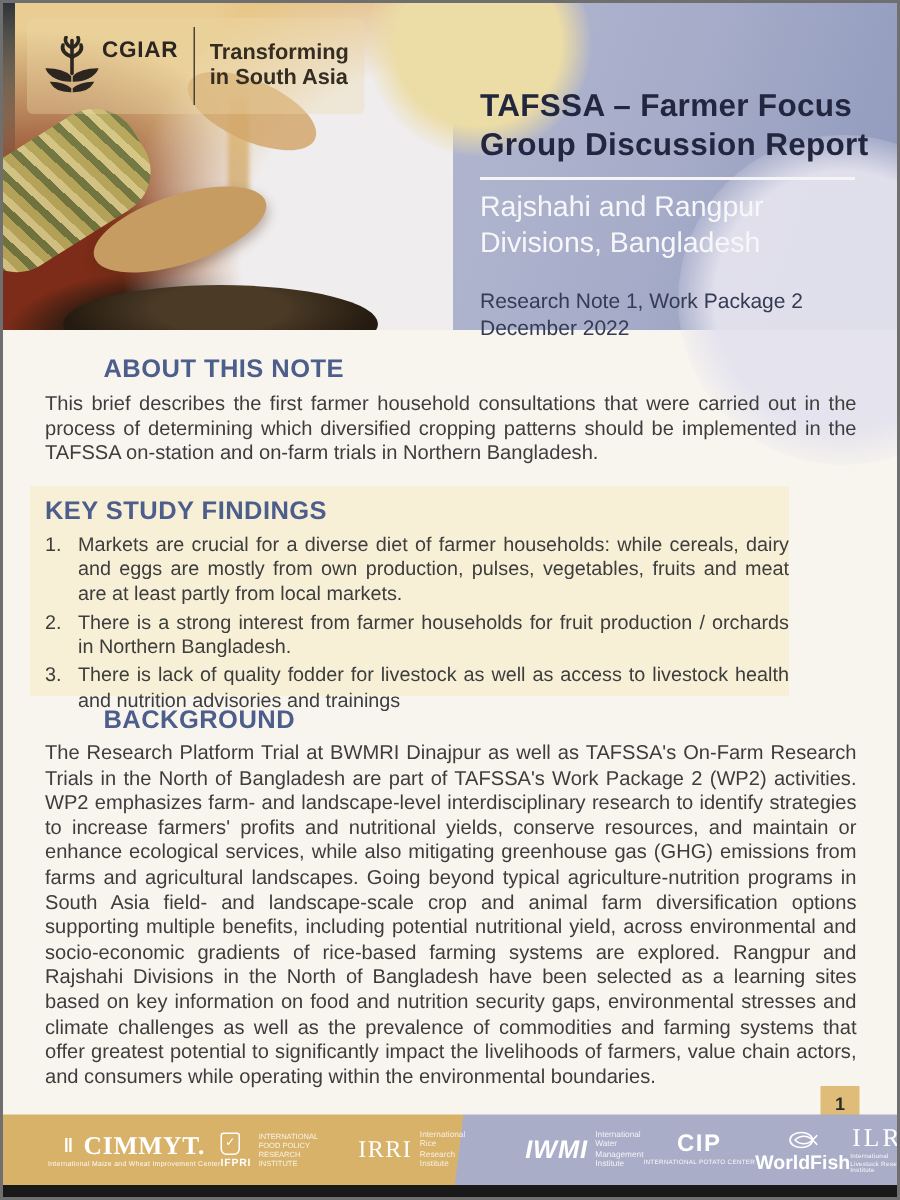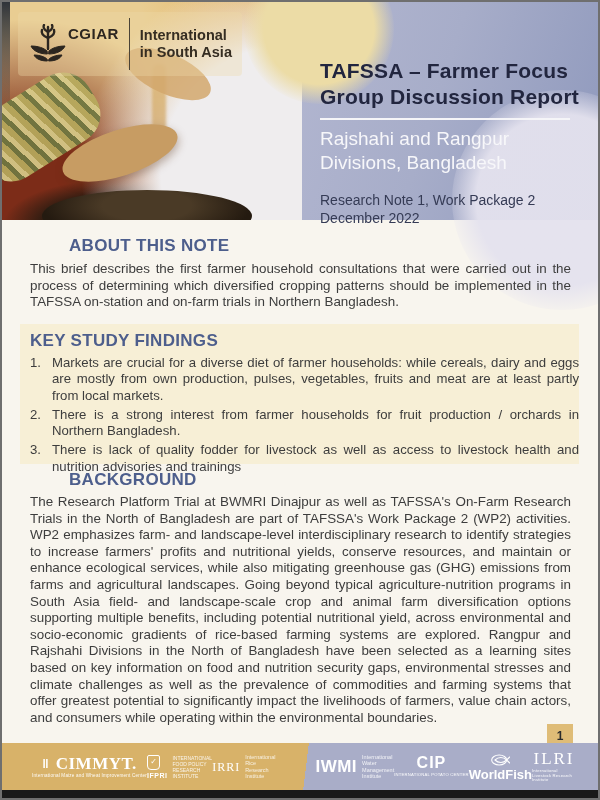--- a/index.html
+++ b/index.html
@@ -56,21 +56,21 @@
   .panel-title{font-size:21px;line-height:26px;font-weight:bold;color:#22263f;width:262px;letter-spacing:.2px;}
   .panel-rule{width:250px;height:2px;background:#f5f5f8;margin:8px 0 7px 0;}
   .panel-subtitle{font-size:19px;line-height:24px;color:#f7f7fa;width:240px;}
   .panel-note{margin-top:16px;font-size:14px;line-height:18px;color:#353b55;}
 
   
   .section-heading{font-size:17px;font-weight:bold;color:#4d5e8c;letter-spacing:.3px;margin-left:39px;}
   .about-heading{position:absolute;top:234px;left:28px;}
   .about-body{position:absolute;top:259px;left:28px;right:27px;font-size:13.4px;line-height:16.5px;text-align:justify;color:#3d3d3d;}
 
-  .findings-band{position:absolute;top:322px;left:18px;width:559px;height:140px;background:#f7efd6;padding:7px 0 0 10px;}
+  .findings-band{position:absolute;top:322px;left:18px;width:506px;height:140px;background:#f7efd6;padding:7px 0 0 10px;}
   .findings-band .section-heading{margin-left:0;}
   .findings-list{margin:4px 0 0 0;padding:0;list-style:none;}
   .findings-list li{display:flex;font-size:13.2px;line-height:16.3px;color:#3d3d3d;margin-bottom:3px;}
   .findings-list .num{width:22px;flex:0 0 22px;}
   .findings-list .txt{flex:1;text-align:justify;}
 
   .background-heading{position:absolute;top:468px;left:28px;}
   .background-body{position:absolute;top:492px;left:28px;right:27px;font-size:13.4px;line-height:16.6px;text-align:justify;color:#3d3d3d;}
 
   
@@ -85,23 +85,23 @@
     padding:0 22px 0 30px;color:#fff;
   }
   .logo{display:flex;flex-direction:column;align-items:center;line-height:1;}
   .logo .sub{font-size:4.6px;margin-top:2px;letter-spacing:.2px;opacity:.95;white-space:nowrap;}
   .logo-cimmyt .name{font-family:"Liberation Serif",serif;font-weight:bold;font-size:17px;letter-spacing:.5px;}
   .logo-cimmyt .bars{font-weight:bold;font-size:13px;margin-right:2px;}
   .logo-row{display:flex;align-items:center;gap:5px;}
   .shield{width:13px;height:15px;border:1.2px solid #fff;border-radius:2px 2px 4px 4px;display:flex;align-items:center;justify-content:center;font-size:8px;}
   .logo-ifpri .name{font-size:7px;font-weight:bold;margin-top:2px;letter-spacing:.5px;}
   .logo-ifpri .side{font-size:5px;text-align:left;line-height:6px;opacity:.85;}
-  .logo-irri .name{font-family:"Liberation Serif",serif;font-size:12px;letter-spacing:1px;}
+  .logo-irri .name{font-family:"Liberation Serif",serif;font-size:16px;letter-spacing:1px;margin-left:27px;}
   .logo-irri .side{font-size:5.5px;text-align:left;line-height:6.5px;opacity:.8;}
-  .logo-iwmi .name{font-size:17px;font-weight:bold;letter-spacing:.5px;margin-left:40px;}
+  .logo-iwmi .name{font-size:17px;font-weight:bold;font-style:italic;letter-spacing:.5px;margin-left:40px;}
   .logo-iwmi .side{font-size:5.5px;text-align:left;line-height:6.5px;opacity:.85;}
   .logo-cip .name{font-size:16px;font-weight:900;letter-spacing:1px;}
   .logo-cip .sub{font-size:4.2px;}
   .logo-worldfish .name{font-size:13px;font-weight:bold;}
   .fish-icon{width:20px;height:14px;margin-bottom:1px;}
   .logo-ilri .name{font-family:"Liberation Serif",serif;font-size:17px;letter-spacing:2px;font-weight:normal;}
   .logo-ilri .sub{font-size:4.2px;line-height:4.8px;white-space:normal;width:44px;text-align:left;}
   .bottom-strip{position:absolute;left:0;right:0;bottom:0;height:8px;background:#191919;}
 </style>
 </head>
@@ -128,21 +128,21 @@
             <path d="M20 14 C25 12,27 9,26 6"></path>
             <path d="M19 30 C12 30,5 27,3 22 C10 22,16 24,19 27 Z" fill="#2c2620" stroke-width="1"></path>
             <path d="M21 30 C28 30,35 27,37 22 C30 22,24 24,21 27 Z" fill="#2c2620" stroke-width="1"></path>
             <path d="M19 37 C13 37,8 35,6 31 C12 31,17 33,19 35 Z" fill="#2c2620" stroke-width="1"></path>
             <path d="M21 37 C27 37,32 35,34 31 C28 31,23 33,21 35 Z" fill="#2c2620" stroke-width="1"></path>
           </svg>
           <div class="brand-org">CGIAR</div>
         </div>
         <div class="brand-divider"></div>
         <div class="brand-tagline">
-          <div>International</div>
+          <div>Transforming</div>
           <div>in South Asia</div>
         </div>
       </div>
     </div>
 
     <div class="panel">
       <div class="panel-inner">
         <div class="panel-title">TAFSSA – Farmer Focus Group Discussion Report</div>
         <div class="panel-rule"></div>
         <div class="panel-subtitle">Rajshahi and Rangpur Divisions, Bangladesh</div>

